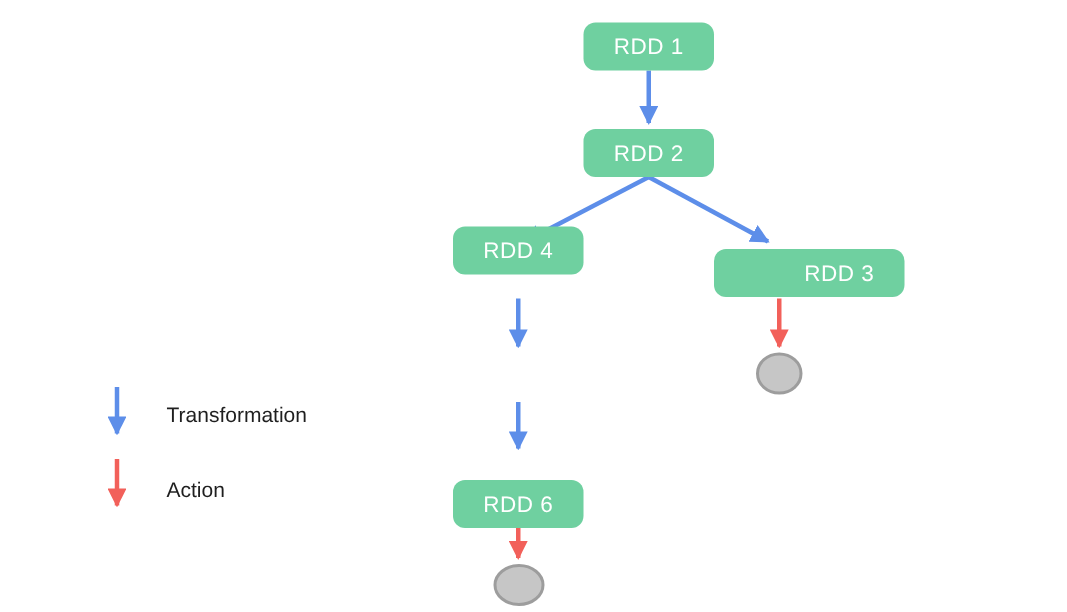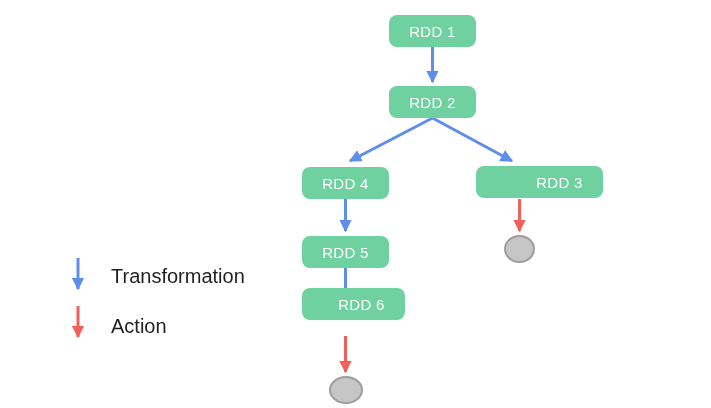--- a/index.html
+++ b/index.html
@@ -31,28 +31,28 @@
     color: #ffffff;
     font-size: 15px;
     display: flex;
     align-items: center;
     justify-content: center;
     letter-spacing: 0.3px;
     user-select: none;
   }
   .node-rdd1 { left: 389px; top: 15px; justify-content: center; }
   .node-rdd2 { left: 389px; top: 86px; text-align: right; }
-  .node-rdd4 { left: 302px; top: 167px; align-items: center; }
+  .node-rdd4 { left: 302px; top: 151px; align-items: center; }
   .node-rdd3 { left: 476px; top: 166px; padding-left: 40px; }
   .node-rdd5 { left: 302px; top: 236px; }
-  .node-rdd6 { left: 302px; top: 288px; padding-left: 16px; }
+  .node-rdd6 { left: 302px; top: 320px; }
   .legend-label {
     position: absolute;
     color: #1f1f1f;
-    font-size: 20px;
+    font-size: 14px;
     line-height: 20px;
     white-space: nowrap;
   }
   .legend-label-transformation { left: 111px; top: 266px; }
   .legend-label-action { left: 111px; top: 316px; }
 </style>
 </head>
 <body>
 
 <div class="canvas">
@@ -88,23 +88,20 @@
   </div>
   <div class="node node-rdd2">
     <span>RDD 2</span>
   </div>
   <div class="node node-rdd4">
     <span>RDD 4</span>
   </div>
   <div class="node node-rdd3">
     <span>RDD 3</span>
   </div>
-  <div class="node node-rdd5">
-    <span>RDD 5</span>
-  </div>
   <div class="node node-rdd6">
     <span>RDD 6</span>
   </div>
 
   <div class="legend-label legend-label-transformation">Transformation</div>
   <div class="legend-label legend-label-action">Action</div>
 
 </div>
 
 </body></html>

